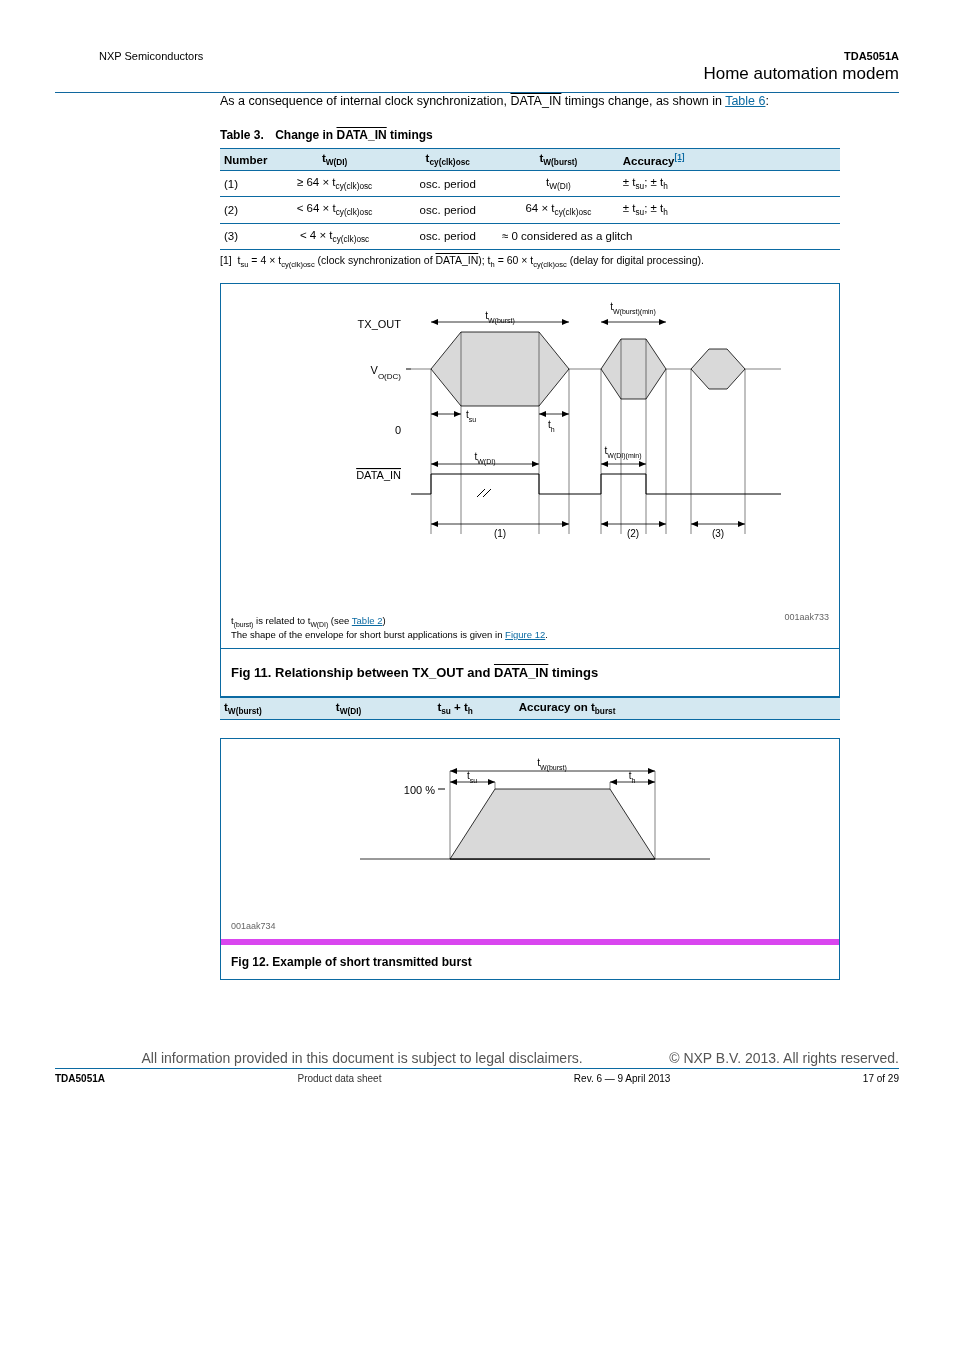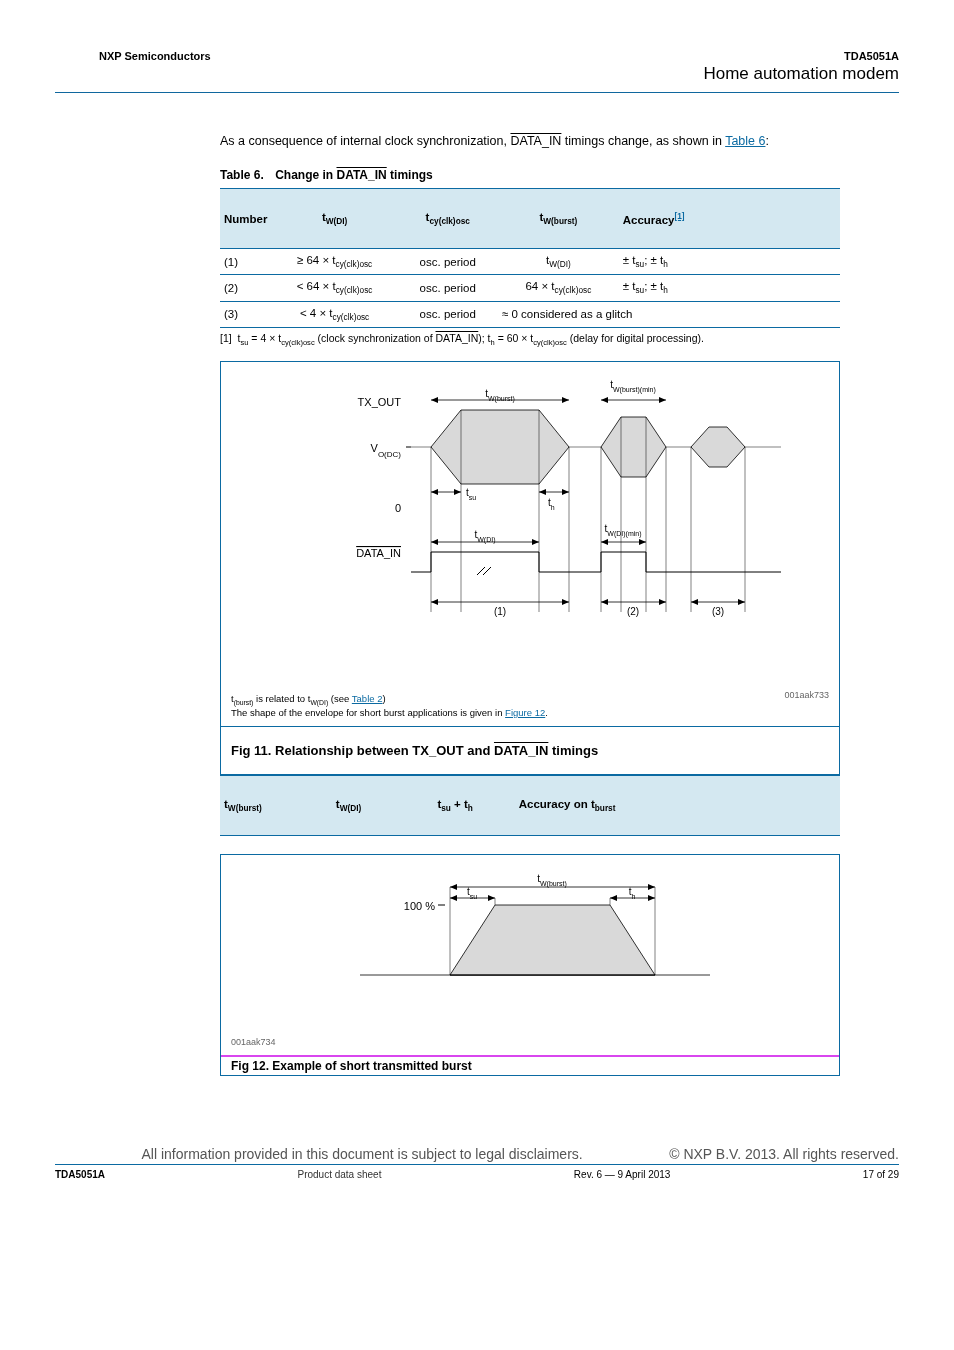--- a/index.html
+++ b/index.html
@@ -14,37 +14,36 @@
   .page {
     padding: 50px 55px 40px 55px;
   }
   .header-row {
     display: flex;
     justify-content: space-between;
     align-items: baseline;
     font-size: 11px;
     color: #000;
   }
-  .header-left { font-weight: bold; padding-left: 44px; }
+  .header-left { font-weight: normal; padding-left: 44px; }
   .header-right { text-align: right; font-weight: bold; }
   .header-sub-row {
     display: flex;
     justify-content: space-between;
     font-size: 17px;
     color: #000;
     margin-top: 2px;
   }
   .hr-top {
     border: none;
     border-top: 1px solid #10679e;
     margin-top: 8px;
   }
   .content {
     margin-left: 165px;
-    margin-top: 40px;
   }
   .para {
     font-size: 12.5px;
     line-height: 1.35;
     margin-bottom: 6px;
   }
   .table-caption {
     margin-top: 18px;
     margin-bottom: 6px;
     font-size: 12px;
@@ -53,21 +52,21 @@
   table {
     width: 620px;
     border-collapse: collapse;
     font-size: 11.5px;
   }
   table tr { border-bottom: 1px solid #0b6aa2; }
   table th {
     background: #d4e8f1;
     text-align: left;
     font-weight: bold;
-    padding: 22px 4px;
+    padding: 3px 4px;
     border-bottom: 1px solid #0b6aa2;
     border-top: 1px solid #0b6aa2;
   }
   table td {
     padding: 5px 4px;
     vertical-align: middle;
   }
   .col-num { width: 40px; }
   .col-tw  { width: 125px; text-align: center; }
   .col-tcy { width: 100px; text-align: center; }
@@ -112,21 +111,21 @@
   </div>
   <hr class="hr-top">
 
   <div class="content">
 
     <p class="para">
       As a consequence of internal clock synchronization, <span class="ovl">DATA_IN</span> timings change, as shown in <span style="color:#0b6aa2;text-decoration:underline">Table 6</span>:
     </p>
 
     <div class="table-caption">
-      <b>Table 6.</b>
+      <b>Table 3.</b>
       <b>Change in <span class="ovl">DATA_IN</span> timings</b>
     </div>
     <table>
       <tbody>
           <tr>
         <th class="col-num">Number</th>
         <th class="col-tw">t<sub>W(DI)</sub></th>
         <th class="col-tcy">t<sub>cy(clk)osc</sub></th>
         <th class="col-twb">t<sub>W(burst)</sub></th>
         <th class="col-acc">Accuracy<sup><span style="color:#0b6aa2;text-decoration:underline">[1]</span></sup></th>
@@ -299,21 +298,21 @@
 
           <line x1="290" y1="33" x2="335" y2="33" stroke="#000" stroke-width="0.8"></line>
           <polygon points="290,33 297,30 297,36" fill="#000"></polygon>
           <polygon points="335,33 328,30 328,36" fill="#000"></polygon>
           <text x="312" y="30" text-anchor="middle" font-size="10">t<tspan baseline-shift="sub" font-size="7">h</tspan></text>
         </svg>
       </div>
       <div class="fig-footnote-row" style="text-align:left">
         <span style="font-size:9px;color:#666">001aak734</span>
       </div>
-      <div style="border-top:2px solid #d946ef;padding:2px 10px;font-size:12px">
+      <div style="border-top:6px solid #d946ef;padding:10px 10px;font-size:12px">
         <b>Fig 12.</b>
         <b>Example of short transmitted burst</b>
       </div>
     </div>
 
   </div>
 
   <div style="margin-top:70px">
     <div style="display:flex;justify-content:space-between;font-size:14px;color:#555">
       <span></span>

